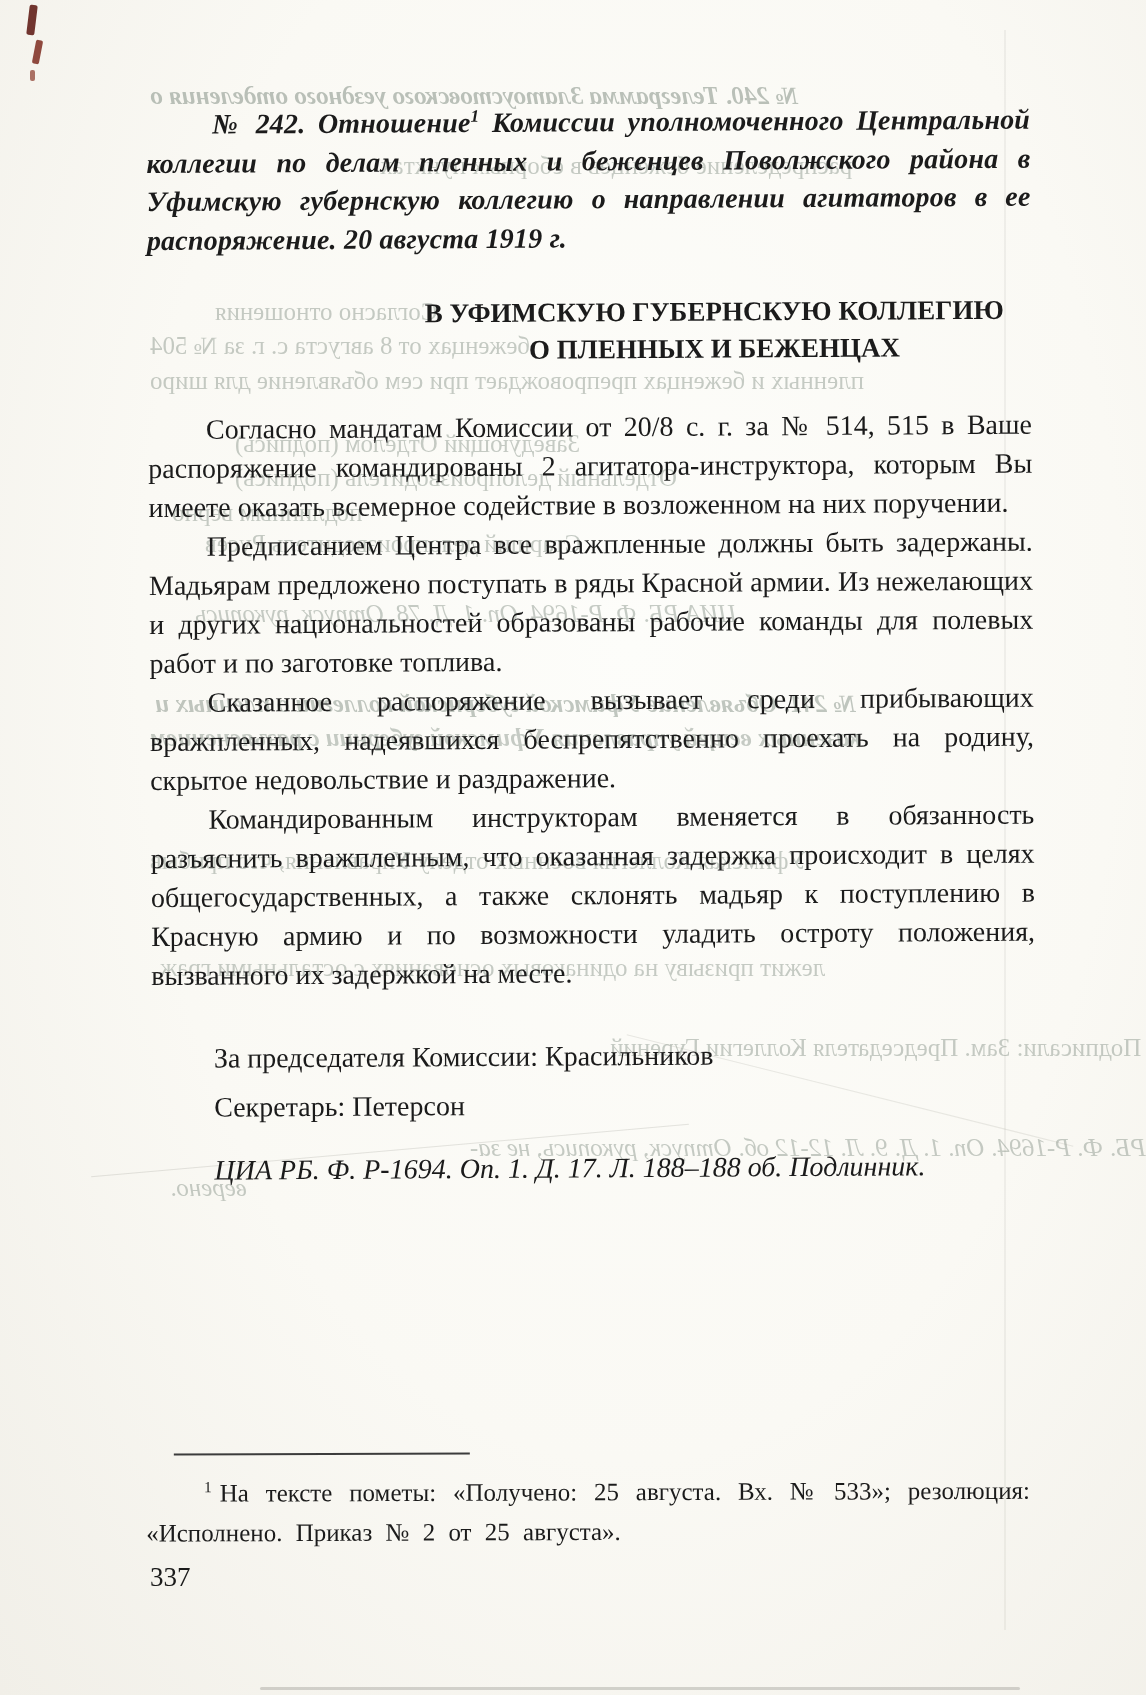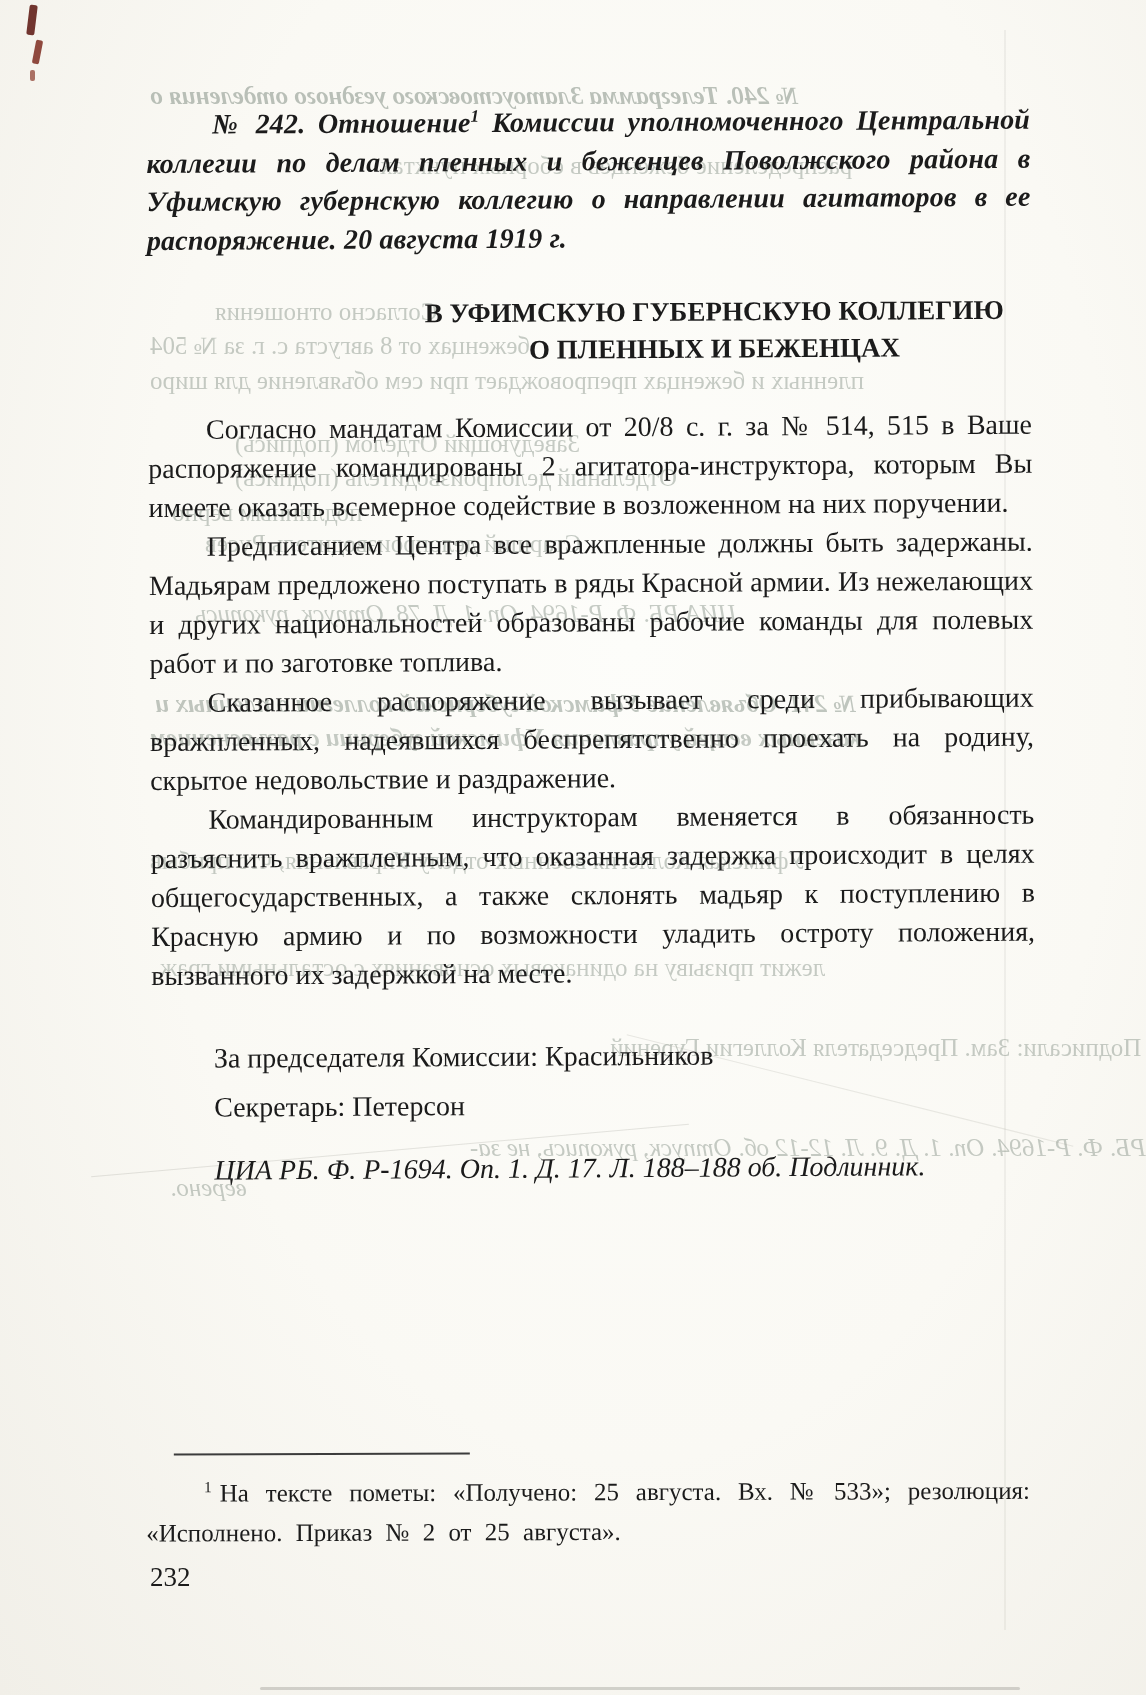--- a/index.html
+++ b/index.html
@@ -138,15 +138,15 @@
 
     <div class="archive">ЦИА РБ. Ф. Р-1694. Оп. 1. Д. 17. Л. 188–188 об. Подлинник.</div>
 
   </div>
 
   <div class="footnote">
     <div class="fn-rule"></div>
     <p class="fn-text"><sup>1</sup><span>На тексте пометы: «Получено: 25 августа. Вх. № 533»; резолюция: «Исполнено. Приказ № 2 от 25 августа».</span></p>
   </div>
 
-  <div class="page-number">232</div>
+  <div class="page-number">337</div>
 
 </div>
 
 </body></html>

